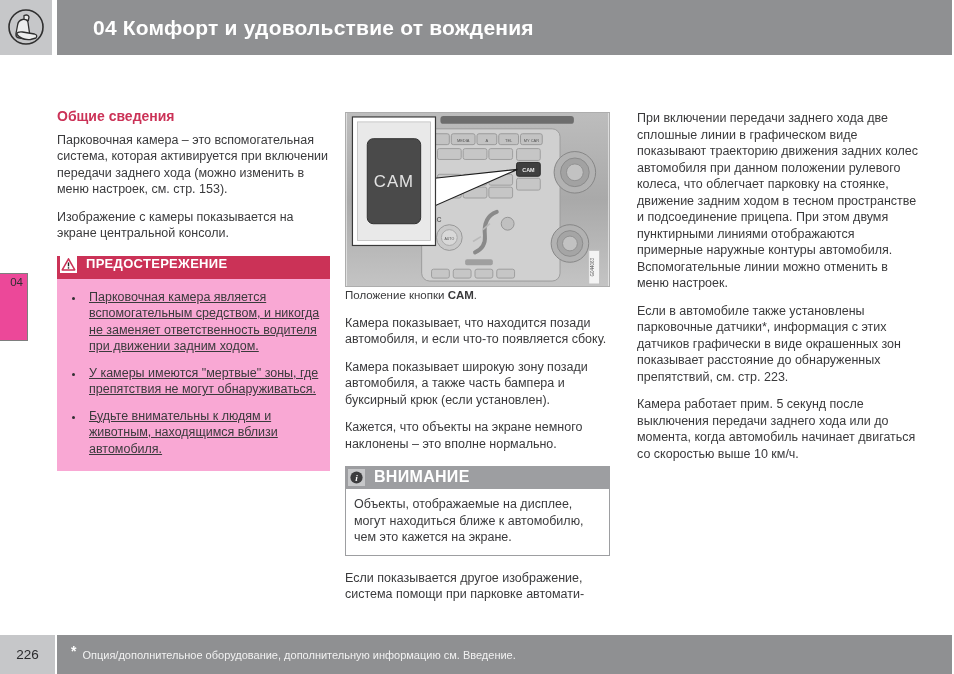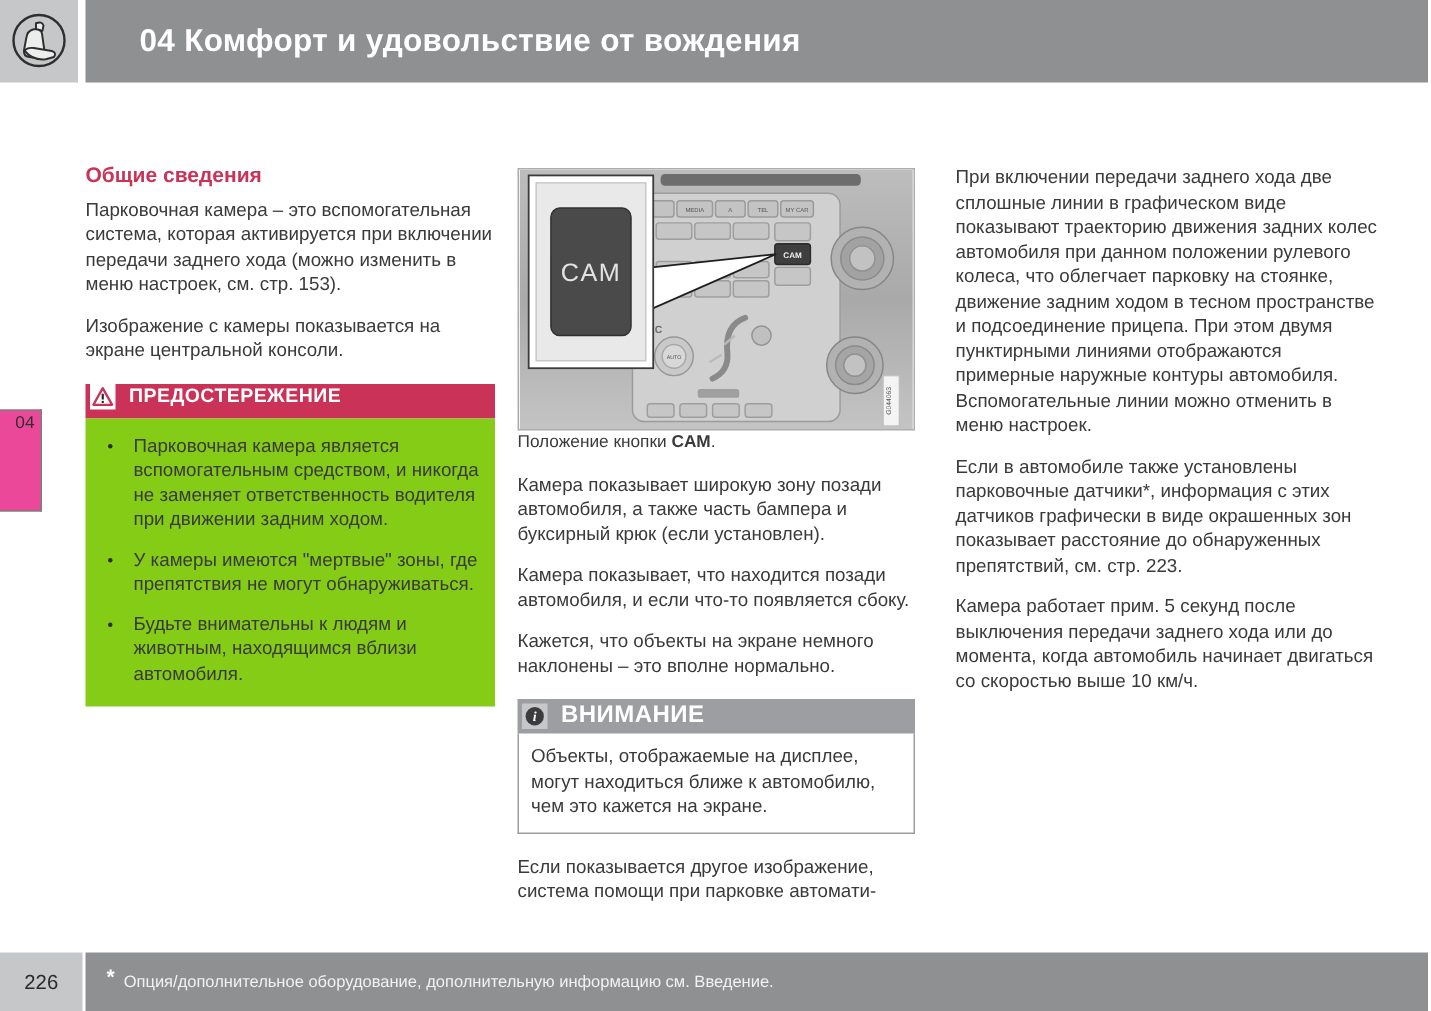--- a/index.html
+++ b/index.html
@@ -24,21 +24,21 @@
   .col-mid{left:345px;top:112px;width:265px;}
   .col-right{left:637px;top:110px;width:283px;}
   .col p{margin:0 0 11px 0;}
   h2.section{margin:0 0 7px 0;font-size:14px;font-weight:bold;color:#cb3257;}
   
   .warn{margin-top:14px;}
   .warn-head{display:flex;height:23px;background:#cb3257;padding-left:3px;}
   .warn-head .ibox{width:17px;height:17px;background:#fff;display:flex;align-items:center;
                    justify-content:center;flex:0 0 auto;}
   .warn-title{color:#fff;font-weight:bold;font-size:13px;margin-left:9px;letter-spacing:.3px;}
-  .warn-body{background:#84cc16;padding:10px 8px 4px 0;}
+  .warn-body{background:#f9a8d4;padding:10px 8px 4px 0;text-decoration:underline;}
   .warn-body ul{margin:0;padding-left:28px;}
   .warn-body li{margin-bottom:10px;padding-left:4px;}
   .warn-body li::marker{color:#2f2f31;font-size:11px;}
   
   .figure{width:265px;height:175px;border:1px solid #adadad;box-sizing:border-box;display:block;}
   .caption{font-size:11.5px;margin:6px 0 13px 0;color:#3a3a3c;}
   .caption b{font-weight:bold;}
   
   .note{margin:14px 0 14px 0;}
   .note-head{display:flex;align-items:center;height:23px;background:#9d9ea1;padding-left:3px;}
@@ -181,22 +181,22 @@
 
       <g>
         <rect x="6" y="4" width="84" height="130" fill="#ffffff" stroke="#3a3a3a" stroke-width="1.2"></rect>
         <rect x="11" y="9" width="74" height="120" fill="#e9e9e9" stroke="#bdbdbd" stroke-width="0.8"></rect>
         <rect x="21" y="26" width="54" height="86" rx="6" fill="#4a4a4a" stroke="#303030"></rect>
         <text x="48" y="75" font-size="17" fill="#e3e3e3" text-anchor="middle" letter-spacing="1">CAM</text>
       </g>
     </svg>
     <p class="caption"><span>Положение кнопки </span><b>CAM</b><span>.</span></p>
 
+    <p>Камера показывает, что находится позади автомобиля, и если что-то появляется сбоку.</p>
     <p>Камера показывает широкую зону позади автомобиля, а также часть бампера и буксирный крюк (если установлен).</p>
-    <p>Камера показывает, что находится позади автомобиля, и если что-то появляется сбоку.</p>
     <p>Кажется, что объекты на экране немного наклонены – это вполне нормально.</p>
 
     <div class="note">
       <div class="note-head">
         <span class="ibox">
           <svg width="15" height="15" viewBox="0 0 17 17">
             <circle cx="8.5" cy="8.5" r="6.9" fill="#3c3c3e"></circle>
             <text x="8.5" y="12.2" font-size="10.5" font-family="Liberation Serif, serif" font-style="italic" font-weight="bold" fill="#fff" text-anchor="middle">i</text>
           </svg>
         </span>

